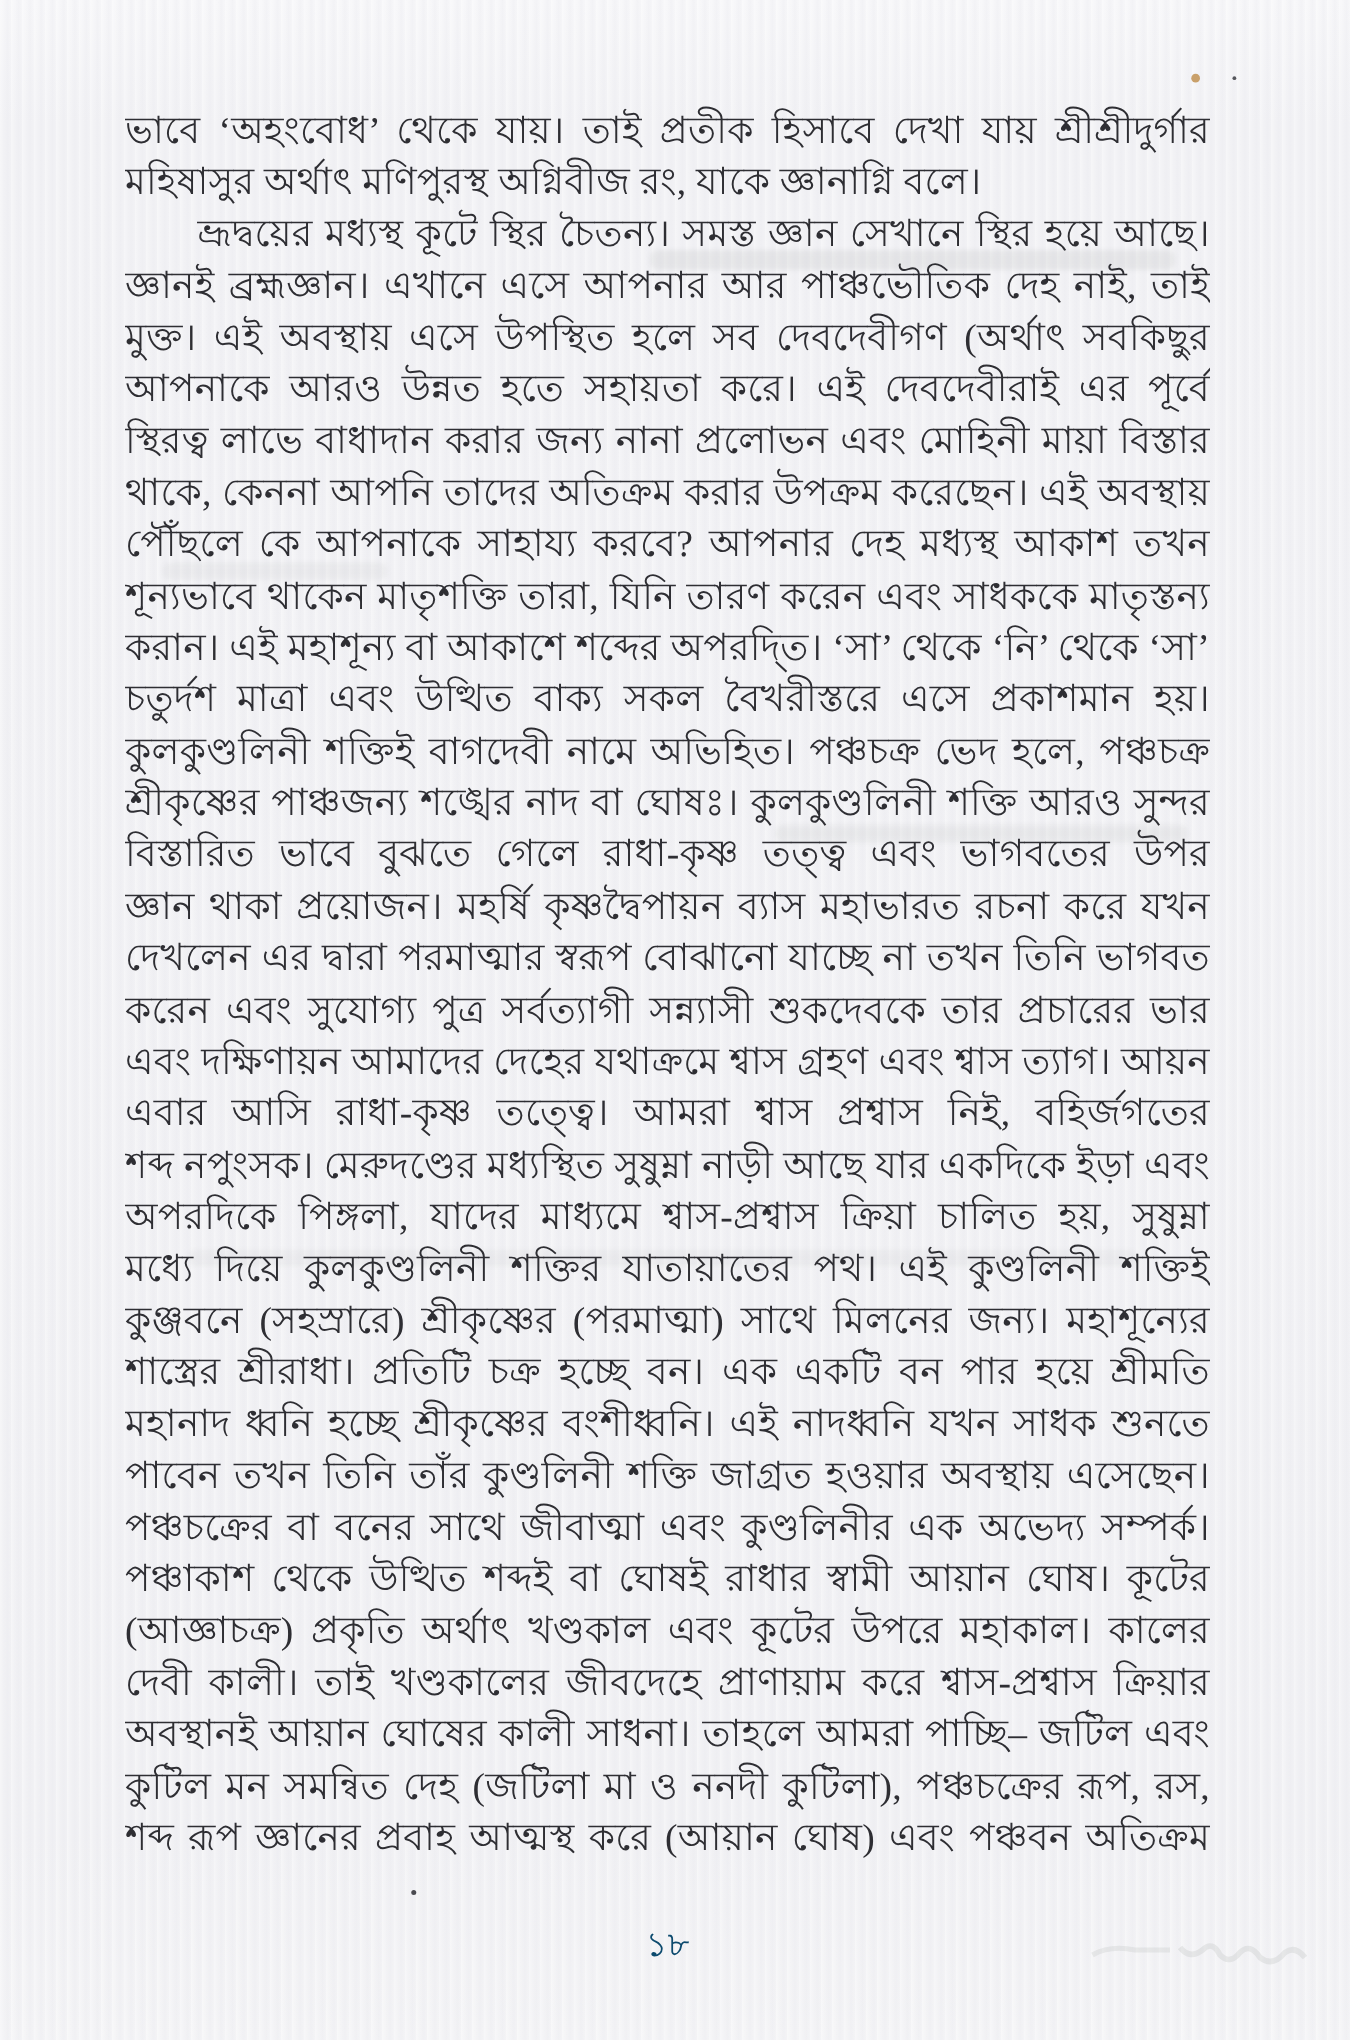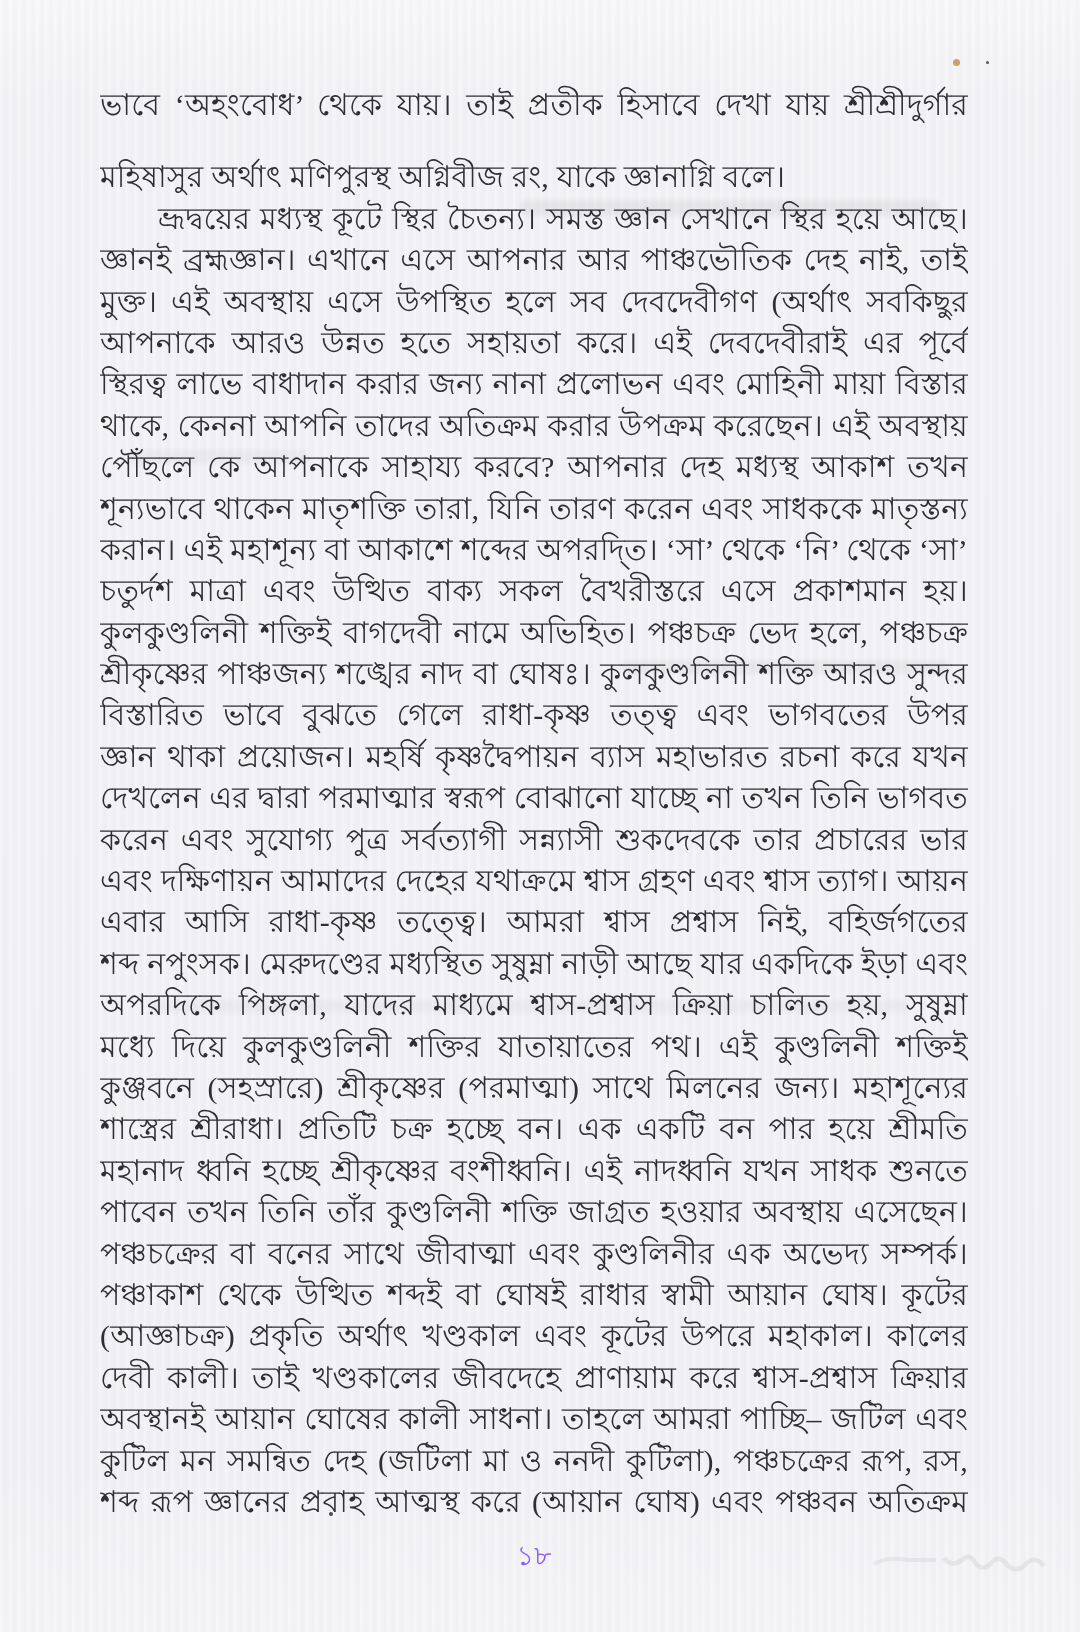--- a/index.html
+++ b/index.html
@@ -37,30 +37,29 @@
     overflow: hidden;
     text-align: justify;
     text-align-last: justify;
     letter-spacing: 0.2px;
   }
   .text-line.indent {
     padding-left: 58px;
   }
   .text-line.short {
     text-align-last: left;
-    margin-top: 31px;
   }
   .page-number {
     position: absolute;
     left: 100px;
     width: 868px;
     top: 1535px;
     text-align: center;
     font-size: 27px;
-    color: #8b5cf6;
+    color: #0c4a6e;
   }
   
   .smudge {
     position: absolute;
     filter: blur(2px);
     opacity: 0.09;
     background: #6a6f6a;
     border-radius: 6px;
   }
   .smudge.s1 { left: 520px; top: 200px; width: 420px; height: 16px; }

